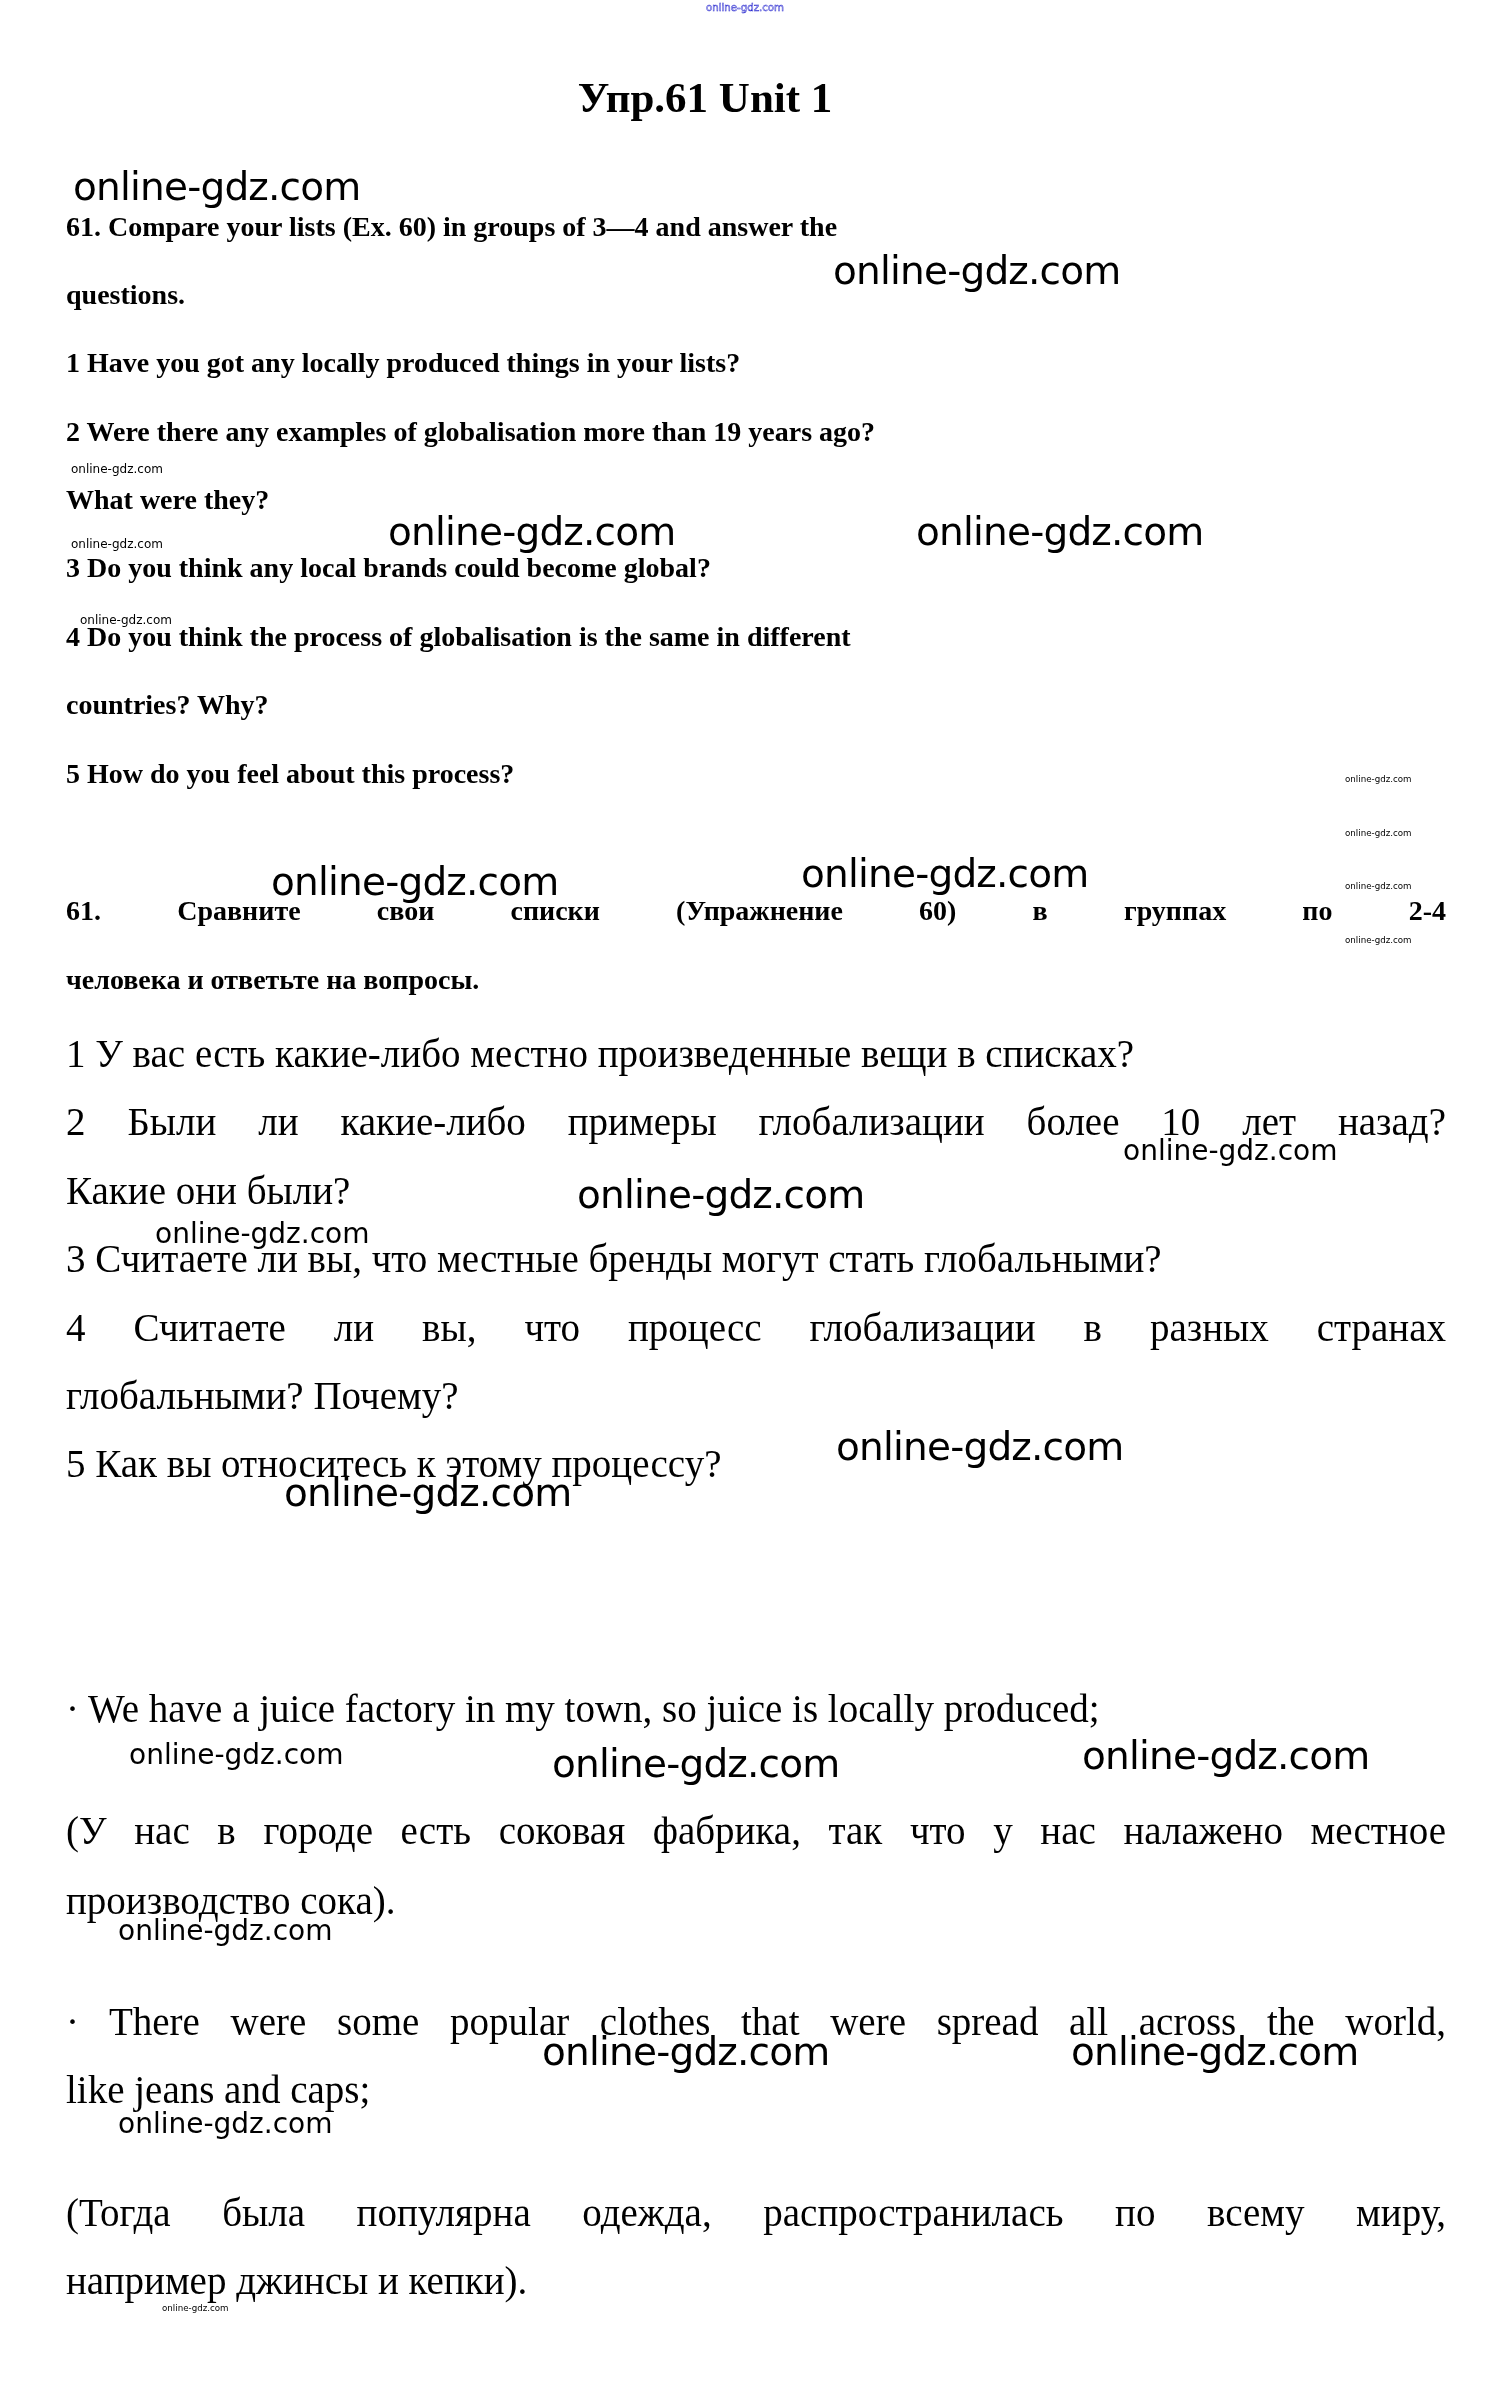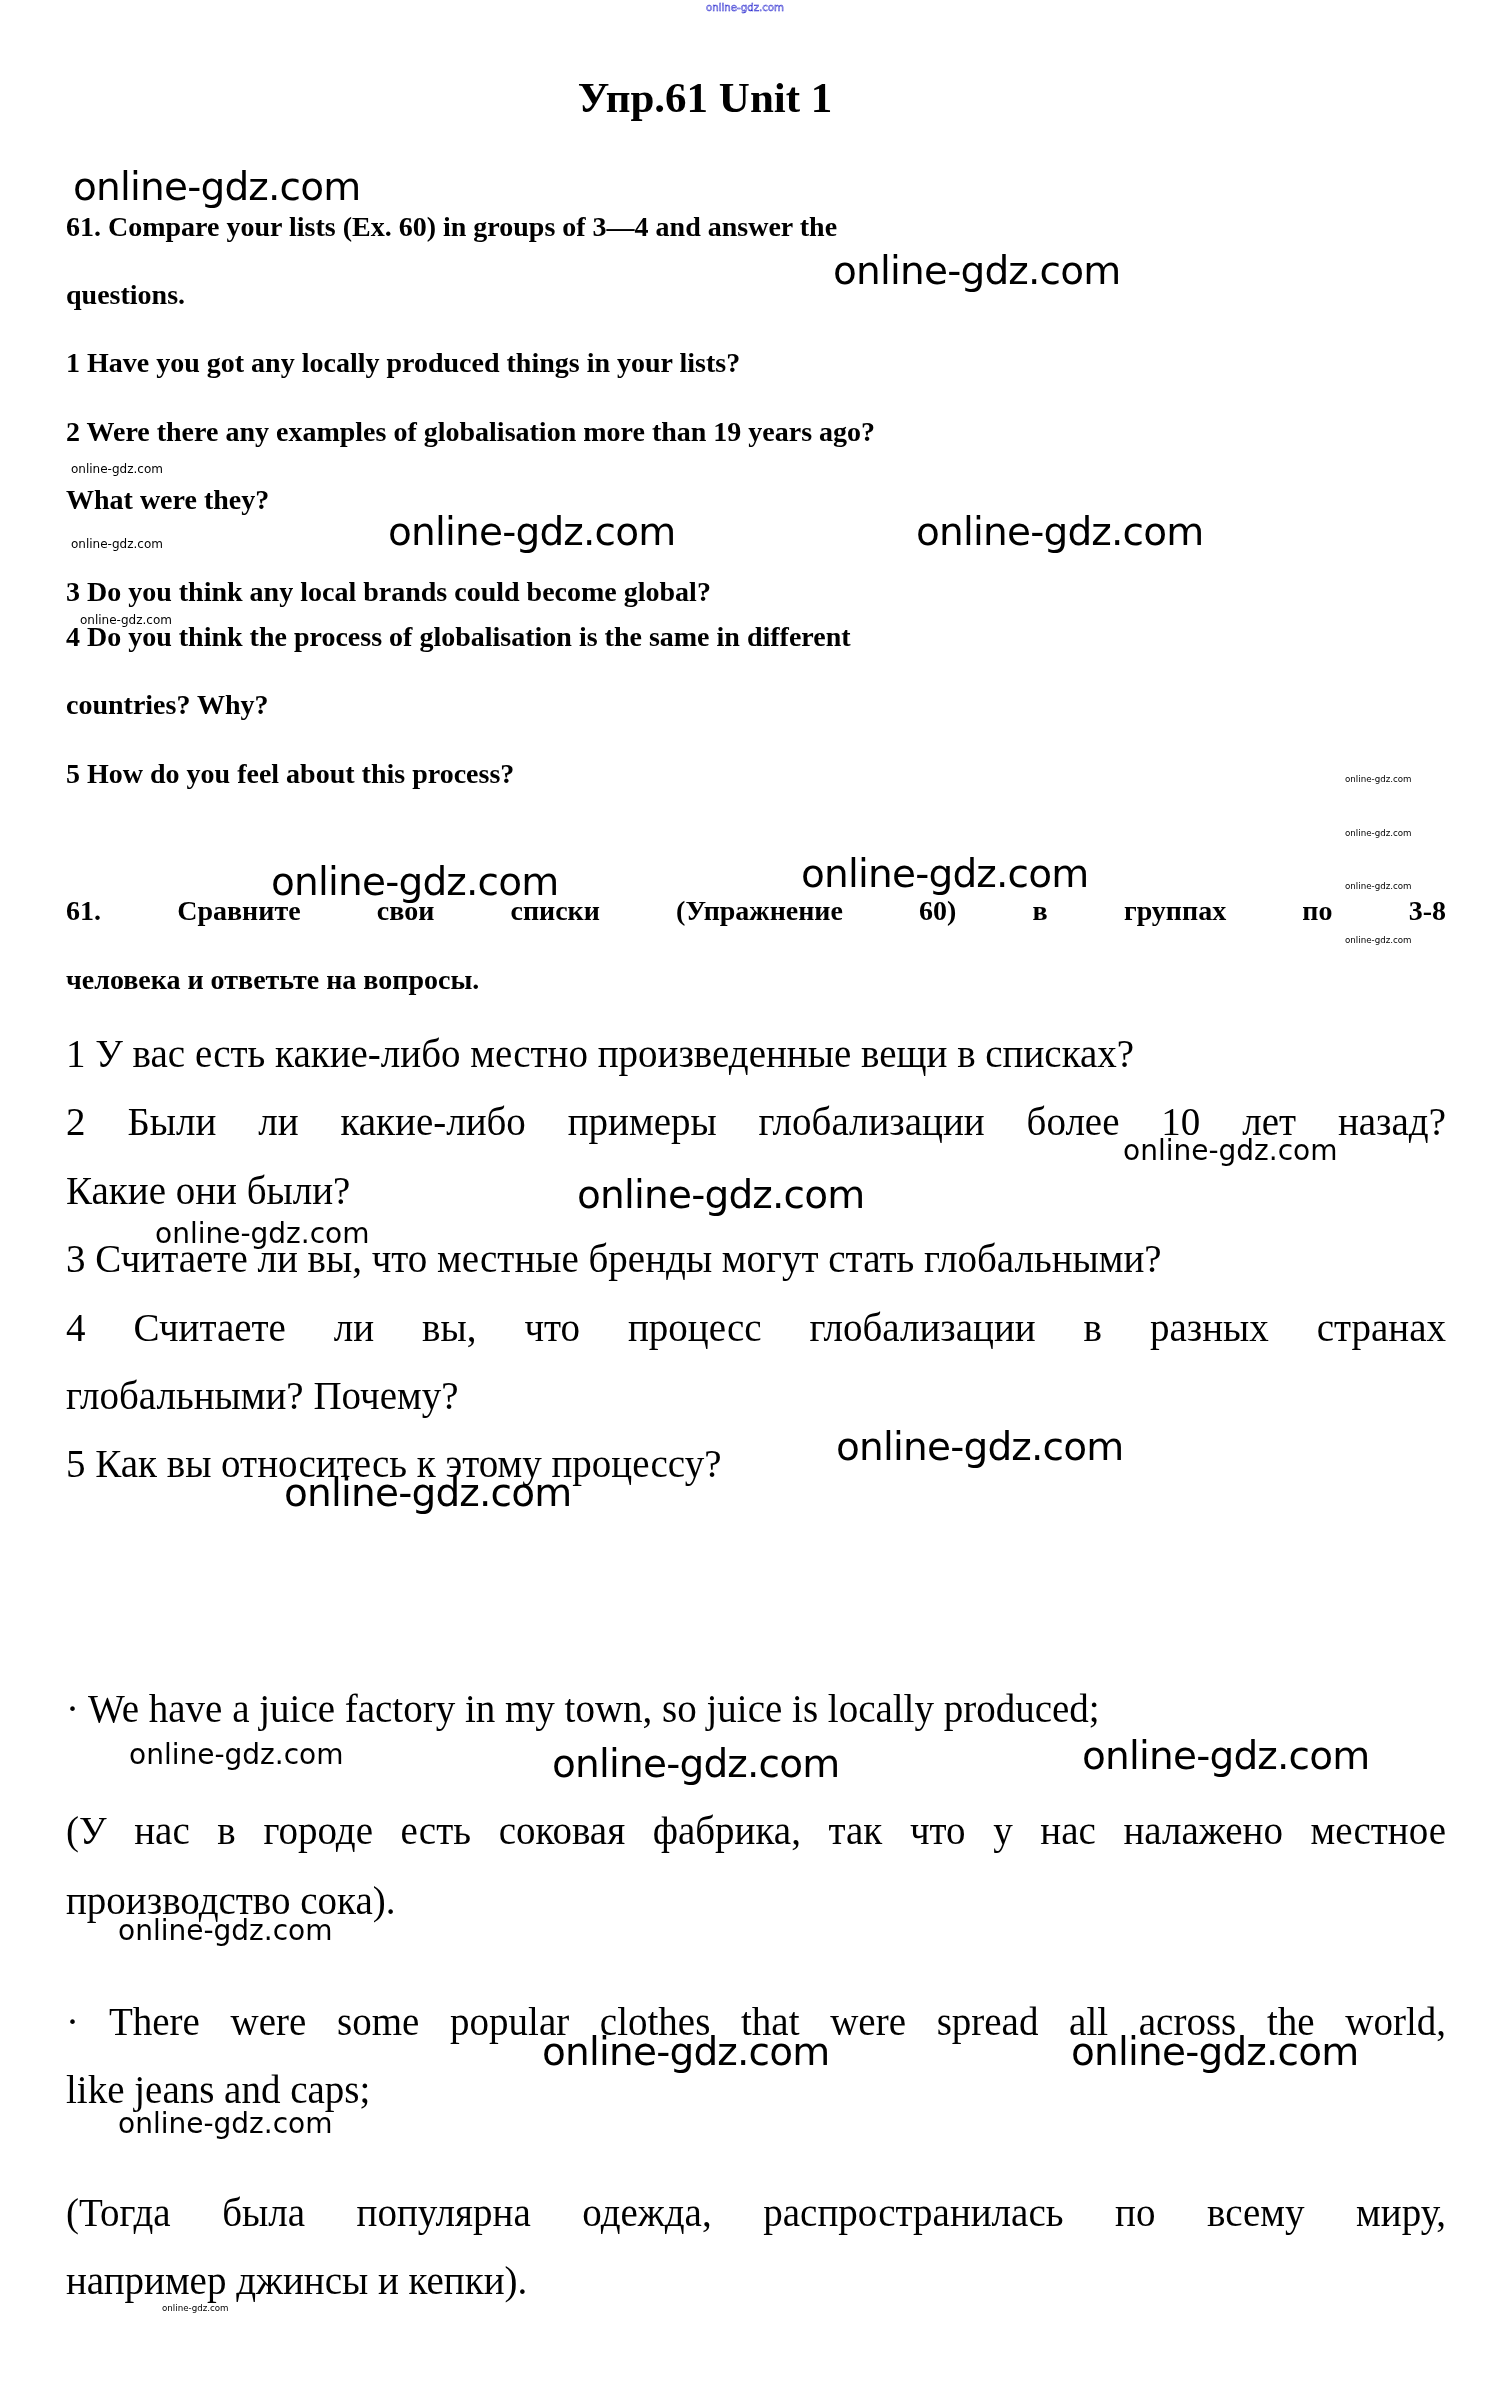--- a/index.html
+++ b/index.html
@@ -22,28 +22,28 @@
 <div class="wm wm-top" style="left:706px; top:3.2px;">online-gdz.com</div>
 
 <div class="title">Упр.61 Unit 1</div>
 
 <div>
   <div class="line bold" style="top:213px;">61. Compare your lists (Ex. 60) in groups of 3—4 and answer the</div>
   <div class="line bold" style="top:281px;">questions.</div>
   <div class="line bold" style="top:349px;">1 Have you got any locally produced things in your lists?</div>
   <div class="line bold" style="top:418px;">2 Were there any examples of globalisation more than 19 years ago?</div>
   <div class="line bold" style="top:486px;">What were they?</div>
-  <div class="line bold" style="top:554px;margin-top:24px;">3 Do you think any local brands could become global?</div>
+  <div class="line bold" style="top:554px;">3 Do you think any local brands could become global?</div>
   <div class="line bold" style="top:623px;">4 Do you think the process of globalisation is the same in different</div>
   <div class="line bold" style="top:691px;">countries? Why?</div>
   <div class="line bold" style="top:760px;">5 How do you feel about this process?</div>
 </div>
 
 <div>
-  <div class="line bold just" style="top:897px;">61. Сравните свои списки (Упражнение 60) в группах по 3-8</div>
+  <div class="line bold just" style="top:897px;">61. Сравните свои списки (Упражнение 60) в группах по 2-4</div>
   <div class="line bold" style="top:966px;">человека и ответьте на вопросы.</div>
   <div class="line reg" style="top:1034px;">1 У вас есть какие-либо местно произведенные вещи в списках?</div>
   <div class="line reg just" style="top:1102px;">2 Были ли какие-либо примеры глобализации более 10 лет назад?</div>
   <div class="line reg" style="top:1171px;">Какие они были?</div>
   <div class="line reg" style="top:1239px;text-align:right;">3 Считаете ли вы, что местные бренды могут стать глобальными?</div>
   <div class="line reg just" style="top:1308px;">4 Считаете ли вы, что процесс глобализации в разных странах</div>
   <div class="line reg" style="top:1376px;">глобальными? Почему?</div>
   <div class="line reg" style="top:1444px;">5 Как вы относитесь к этому процессу?</div>
 </div>
 

